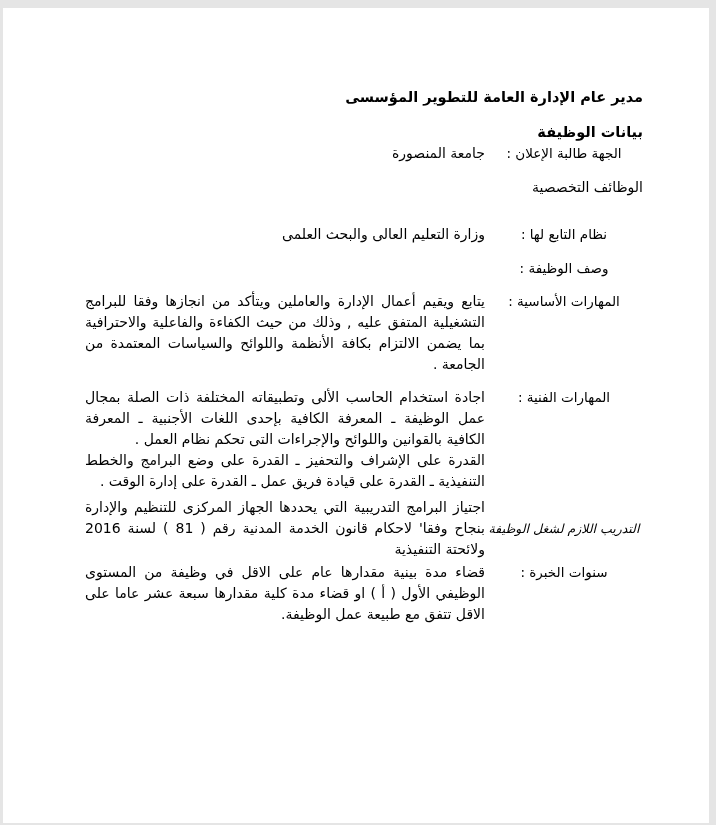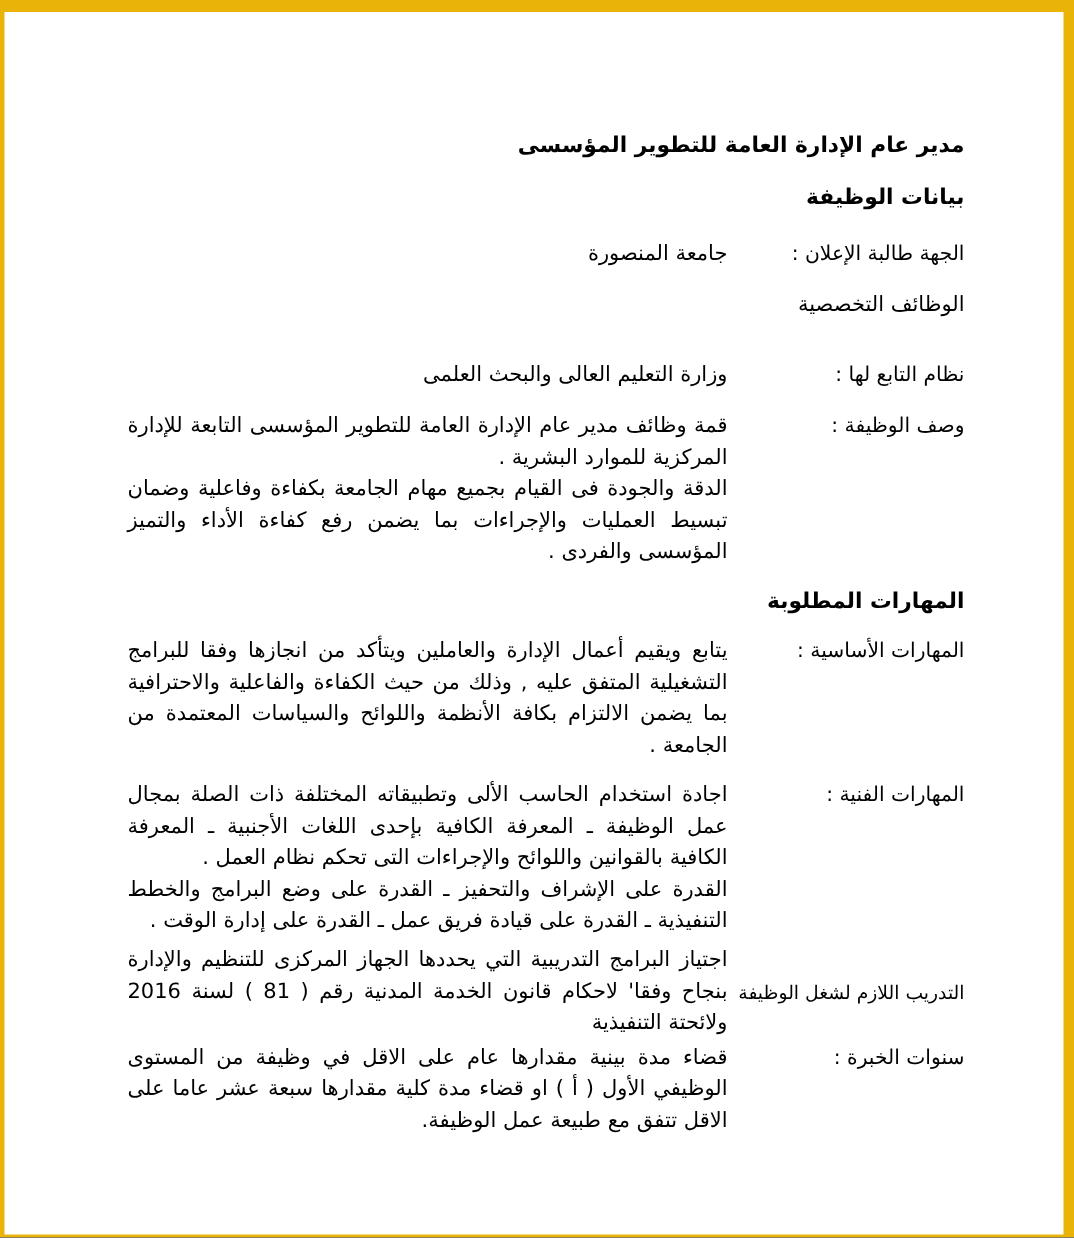--- a/index.html
+++ b/index.html
@@ -8,21 +8,21 @@
     width: 716px;
     height: 825px;
     overflow: hidden;
     background: #3b3e42; 
     font-family: "DejaVu Sans", sans-serif;
   }
   .viewport {
     position: relative;
     width: 716px;
     height: 825px;
-    background: #eab308;
+    background: #e5e5e5;
   }
   .page {
     position: absolute;
     left: 3px;
     top: 8px;
     width: 706px;
     height: 815px;
     background: #ffffff;
     color: #000000;
     box-sizing: border-box;
@@ -36,35 +36,35 @@
     margin: 0 0 14px 0;
     text-align: right;
   }
   .section-header {
     font-size: 14.5px;
     font-weight: bold;
     line-height: 21px;
     margin: 0;
     text-align: right;
   }
-  .section-header.job-data { margin-bottom: 16px; }
+  .section-header.job-data { }
   .section-header.skills   { margin-bottom: 12px; }
   .row {
     display: flex;
     align-items: flex-start;
   }
   .row .label {
     width: 158px;
     flex: 0 0 158px;
     font-size: 13.5px;
     line-height: 21px;
     white-space: nowrap;
-    text-align: right;
+    text-align: center;
   }
-  .row .label.tight { font-size: 12.5px; }
+  .row .label.tight { font-size: 12.5px; font-style: italic; }
   .row .label.offset-one-line { padding-top: 21px; }
   .row .value {
     flex: 1 1 auto;
     font-size: 14px;
     line-height: 21px;
     text-align: justify;
     white-space: pre-line;
   }
   
   .mb-13 { margin-bottom: 13px; }
@@ -95,25 +95,22 @@
     <div class="row mb-13">
     </div>
 
     <div class="row mb-13">
       <div class="label">نظام التابع لها :</div>
       <div class="value">وزارة التعليم العالى والبحث العلمى</div>
     </div>
 
     <div class="row mb-12">
       <div class="label">وصف الوظيفة :</div>
-      <div class="value">قمة وظائف مدير عام الإدارة العامة للتطوير المؤسسى التابعة للإدارة المركزية للموارد البشرية .
-الدقة والجودة فى القيام بجميع مهام الجامعة بكفاءة وفاعلية وضمان تبسيط العمليات والإجراءات بما يضمن رفع كفاءة الأداء والتميز المؤسسى والفردى .</div>
     </div>
 
-    <div class="section-header skills">المهارات المطلوبة</div>
 
     <div class="row mb-12">
       <div class="label">المهارات الأساسية :</div>
       <div class="value">يتابع ويقيم أعمال الإدارة والعاملين ويتأكد من انجازها وفقا للبرامج التشغيلية المتفق عليه , وذلك من حيث الكفاءة والفاعلية والاحترافية بما يضمن الالتزام بكافة الأنظمة واللوائح والسياسات المعتمدة من الجامعة .</div>
     </div>
 
     <div class="row mb-5">
       <div class="label">المهارات الفنية :</div>
       <div class="value">اجادة استخدام الحاسب الألى وتطبيقاته المختلفة ذات الصلة بمجال عمل الوظيفة ـ المعرفة الكافية بإحدى اللغات الأجنبية ـ المعرفة الكافية بالقوانين واللوائح والإجراءات التى تحكم نظام العمل .
 القدرة على الإشراف والتحفيز ـ القدرة على وضع البرامج والخطط التنفيذية ـ القدرة على قيادة فريق عمل ـ القدرة على إدارة الوقت .</div>

